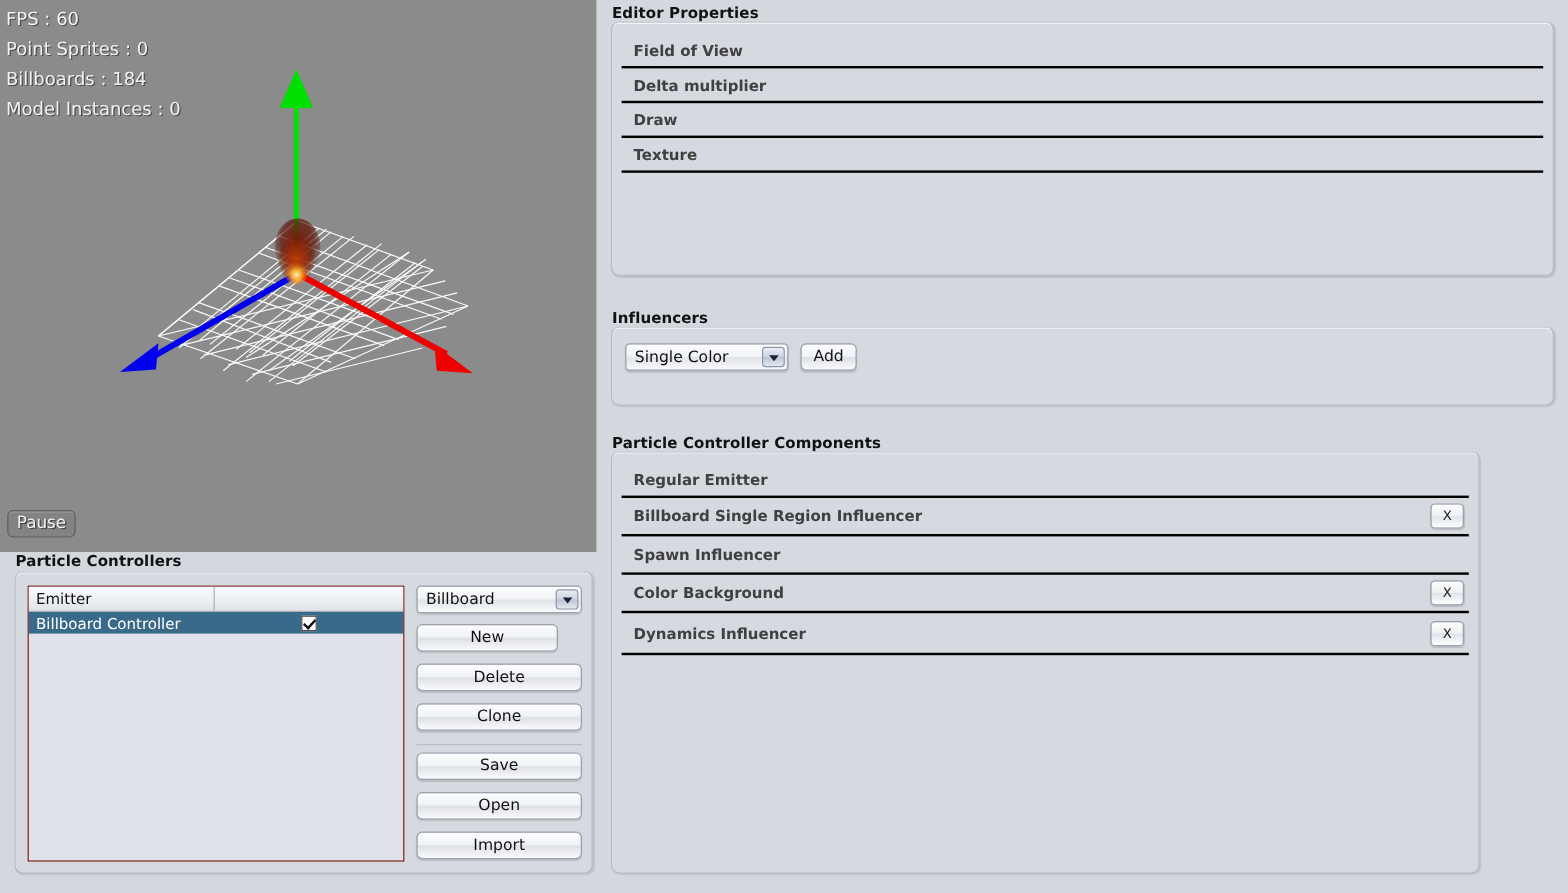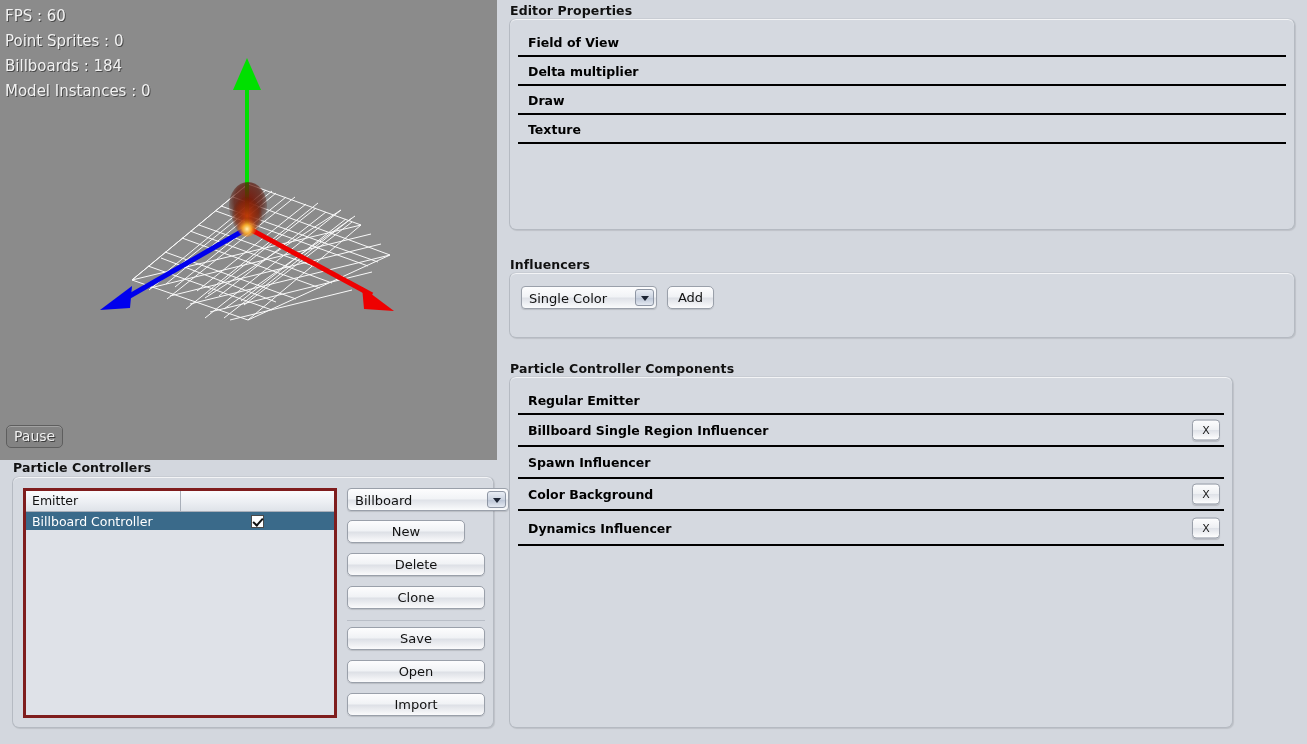--- a/index.html
+++ b/index.html
@@ -57,21 +57,21 @@
   
   .prop-row{
     position:relative;
     height:29px;
     margin:0 8px;
     border-bottom:2px solid #000;
     box-sizing:border-box;
   }
   .prop-row .lbl{
     position:absolute;left:10px;top:50%;transform:translateY(-50%);
-    font-weight:bold;font-size:12.5px;color:#000000;white-space:nowrap;
+    font-weight:bold;font-size:12.5px;color:#404040;white-space:nowrap;
   }
   .prop-row .xbtn{
     position:absolute;right:4px;top:50%;transform:translateY(-50%);
     width:28px;height:21px;line-height:19px;text-align:center;
     font-size:11px;color:#1a1a1a;
     background:linear-gradient(180deg,#fdfdfe 0%,#eef0f3 48%,#dfe2e8 52%,#ffffff 100%);
     border:1px solid #9aa0aa;border-radius:4px;
     box-shadow:0 1px 1px rgba(0,0,0,.14);
     box-sizing:border-box;
   }
@@ -104,21 +104,21 @@
   .combo .carrow:after{
     content:"";position:absolute;left:50%;top:50%;
     margin-left:-4px;margin-top:-2px;
     border-left:4px solid transparent;border-right:4px solid transparent;
     border-top:5px solid #1c2433;
   }
 
   
   .tbl{
     position:absolute;box-sizing:border-box;
-    background:#dfe2e8;border:3px solid #7f1d1d;
+    background:#dfe2e8;border:1px solid #7f1d1d;
   }
   .thead{
     display:flex;height:20px;
     background:linear-gradient(180deg,#fbfcfd 0%,#eceff3 55%,#dfe3e9 100%);
     border-bottom:1px solid #a9afb9;
   }
   .th{
     font-size:12.5px;color:#111;line-height:20px;padding-left:6px;
     box-sizing:border-box;
   }
@@ -298,21 +298,21 @@
         <div class="th c2"></div>
       </div>
       <div class="trow">
         <div class="c1">Billboard Controller</div>
         <div class="c2">
           <span class="chk"></span>
         </div>
       </div>
     </div>
 
-    <div class="combo" style="position:absolute;left:334px;top:11px;width:162px;height:23px;padding-left:6px;">
+    <div class="combo" style="position:absolute;left:334px;top:11px;width:138px;height:23px;padding-left:6px;">
       <span class="cval">Billboard</span>
       <span class="carrow"></span>
     </div>
 
     <div class="btn" style="position:absolute;left:334px;top:43px;width:118px;height:23px;line-height:21px;">New</div>
     <div class="btn" style="position:absolute;left:334px;top:76px;width:138px;height:23px;line-height:21px;">Delete</div>
     <div class="btn" style="position:absolute;left:334px;top:109px;width:138px;height:23px;line-height:21px;">Clone</div>
 
     <div style="position:absolute;left:334px;top:143px;width:138px;height:1px;background:#b9bec7;"></div>
 

